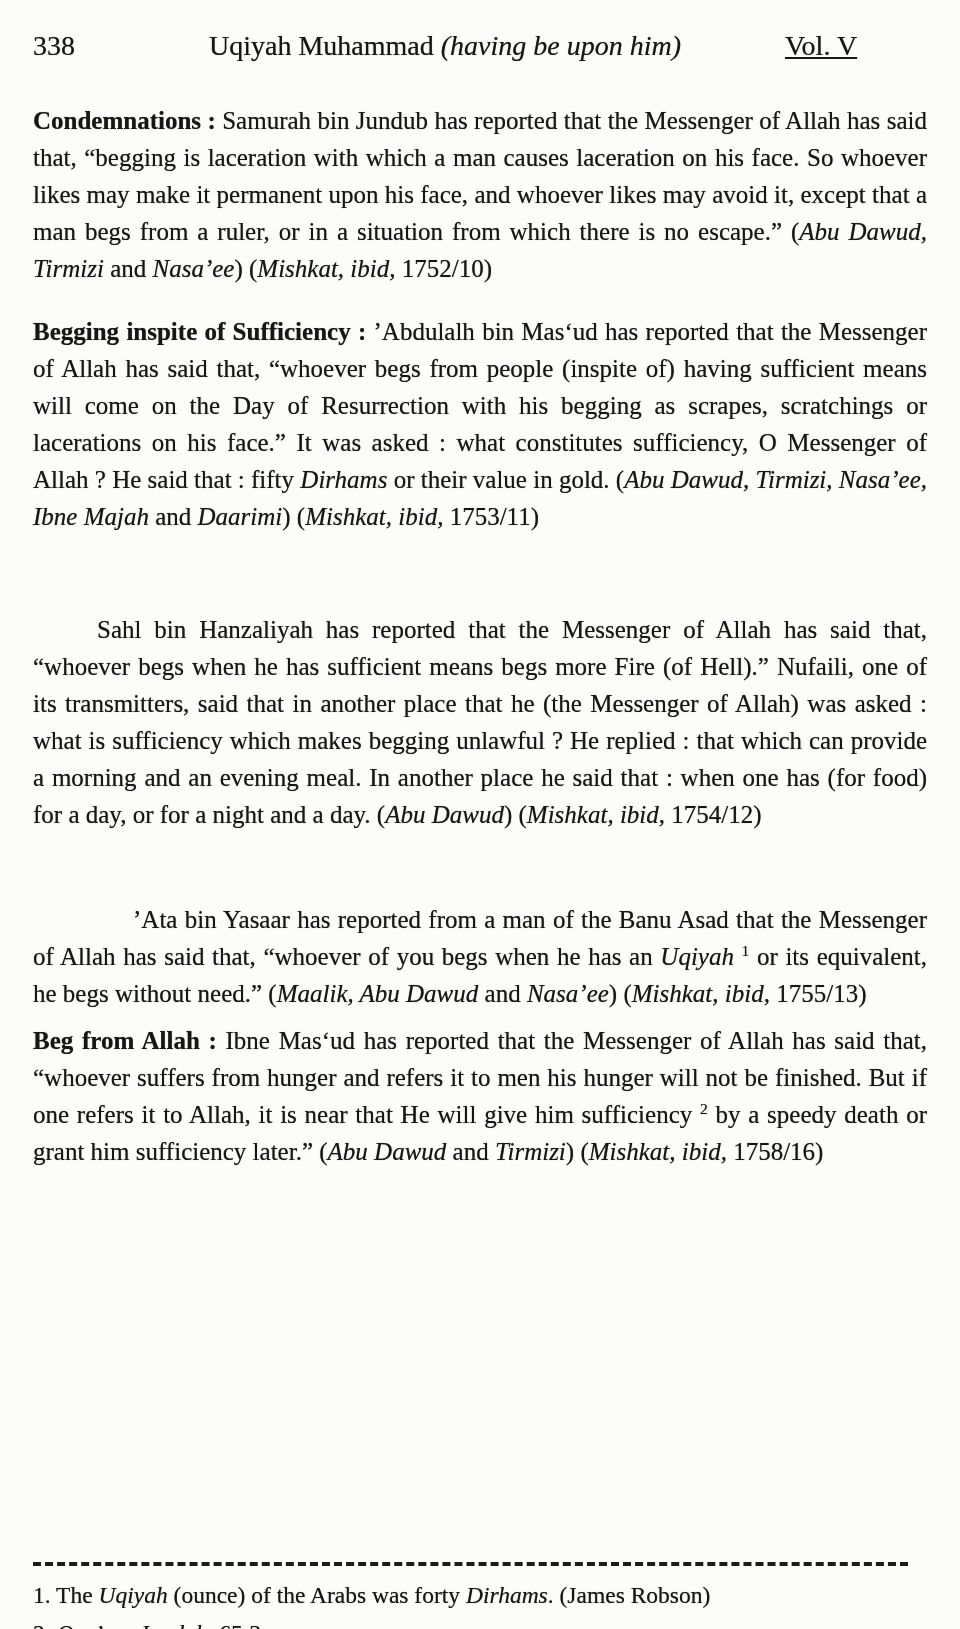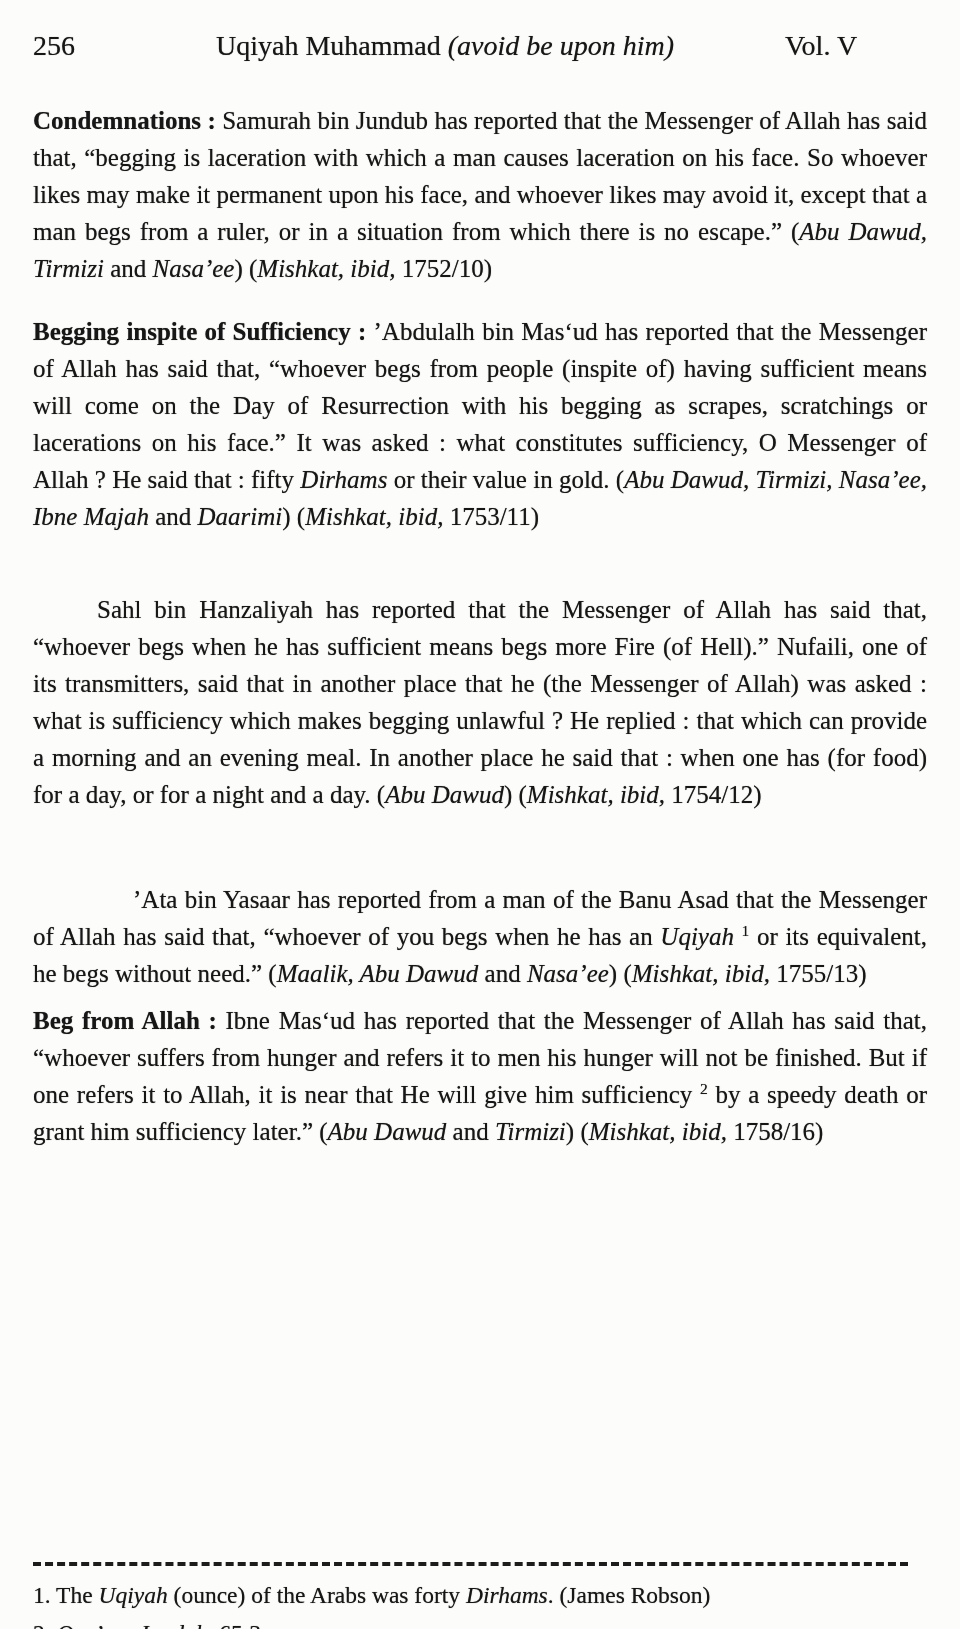--- a/index.html
+++ b/index.html
@@ -21,30 +21,30 @@
   .page-header {
     display: grid;
     grid-template-columns: 130px 1fr 200px;
     align-items: baseline;
     padding: 26px 33px 0 33px;
     font-size: 28px;
     line-height: 40px;
   }
   .page-number { text-align: left; }
   .running-title { text-align: center; white-space: nowrap; }
-  .volume-label { text-align: left; padding-left: 58px; }
+  .volume-label { text-align: left; padding-left: 58px; text-decoration: underline; }
   .body-text {
     padding: 36px 33px 0 33px;
     font-size: 25px;
     line-height: 37px;
     text-align: justify;
   }
   .para { margin: 0; }
   #paragraphs .para:nth-child(2) { margin-top: 26px; }
-  #paragraphs .para:nth-child(3) { margin-top: 56px; }
+  #paragraphs .para:nth-child(3) { margin-top: 76px; }
   #paragraphs .para:nth-child(4) { margin-top: 68px; }
   #paragraphs .para:nth-child(5) { margin-top: 10px; }
   .run    { font-style: normal; font-weight: 400; }
   .rb     { font-weight: 700; }
   .ri     { font-style: italic; }
   .rsup   { font-size: 0.62em; vertical-align: super; line-height: 0; }
   .footnotes {
     position: absolute;
     left: 33px;
     right: 50px;
@@ -61,22 +61,22 @@
     line-height: 38px;
     text-align: left;
   }
 </style>
 </head>
 <body>
 
 <div class="page">
 
   <header class="page-header">
-    <span class="page-number">256</span>
-    <span class="running-title" id="running-title"><span class="run">Uqiyah Muhammad </span><span class="run ri">(avoid be upon him)</span></span>
+    <span class="page-number">338</span>
+    <span class="running-title" id="running-title"><span class="run">Uqiyah Muhammad </span><span class="run ri">(having be upon him)</span></span>
     <span class="volume-label">Vol. V</span>
   </header>
 
   <main class="body-text" id="paragraphs">
       <p class="para" style="text-indent: 0px;"><span class="run rb">Condemnations : </span><span class="run">Samurah bin Jundub has reported that the Messenger of Allah has said that, “begging is laceration with which a man causes laceration on his face. So whoever likes may make it permanent upon his face, and whoever likes may avoid it, except that a man begs from a ruler, or in a situation from which there is no escape.” (</span><span class="run ri">Abu Dawud, Tirmizi</span><span class="run"> and </span><span class="run ri">Nasa’ee</span><span class="run">) (</span><span class="run ri">Mishkat, ibid,</span><span class="run"> 1752/10)</span></p>
       <p class="para" style="text-indent: 0px;"><span class="run rb">Begging inspite of Sufficiency : </span><span class="run">’Abdulalh bin Mas‘ud has reported that the Messenger of Allah has said that, “whoever begs from people (inspite of) having sufficient means will come on the Day of Resurrection with his begging as scrapes, scratchings or lacerations on his face.” It was asked : what constitutes sufficiency, O Messenger of Allah ? He said that : fifty </span><span class="run ri">Dirhams</span><span class="run"> or their value in gold. (</span><span class="run ri">Abu Dawud, Tirmizi, Nasa’ee, Ibne Majah</span><span class="run"> and </span><span class="run ri">Daarimi</span><span class="run">) (</span><span class="run ri">Mishkat, ibid,</span><span class="run"> 1753/11)</span></p>
       <p class="para" style="text-indent: 64px;"><span class="run">Sahl bin Hanzaliyah has reported that the Messenger of Allah has said that, “whoever begs when he has sufficient means begs more Fire (of Hell).” Nufaili, one of its transmitters, said that in another  place that he (the Messenger of Allah) was asked : what is sufficiency which makes begging unlawful ? He replied : that which can provide a morning and an evening meal. In another place he said that : when one has (for food) for a day, or for a night and a day. (</span><span class="run ri">Abu Dawud</span><span class="run">) (</span><span class="run ri">Mishkat, ibid,</span><span class="run"> 1754/12)</span></p>
       <p class="para" style="text-indent: 100px;"><span class="run">’Ata bin Yasaar has reported from a man of the Banu Asad that the Messenger of Allah has said that, “whoever of you begs when he has an </span><span class="run ri">Uqiyah</span><span class="run"> </span><span class="run rsup">1</span><span class="run"> or its equivalent, he begs without need.” (</span><span class="run ri">Maalik, Abu Dawud</span><span class="run"> and </span><span class="run ri">Nasa’ee</span><span class="run">) (</span><span class="run ri">Mishkat, ibid,</span><span class="run"> 1755/13)</span></p>
       <p class="para" style="text-indent: 0px;"><span class="run rb">Beg from Allah : </span><span class="run">Ibne Mas‘ud has reported that the Messenger of Allah has said that, “whoever suffers from hunger and refers it to men his hunger will not be finished. But if one refers it to Allah, it is near that He will give him sufficiency </span><span class="run rsup">2</span><span class="run"> by a speedy death or grant him sufficiency later.” (</span><span class="run ri">Abu Dawud</span><span class="run"> and </span><span class="run ri">Tirmizi</span><span class="run">) (</span><span class="run ri">Mishkat, ibid,</span><span class="run"> 1758/16)</span></p>
     </main>

